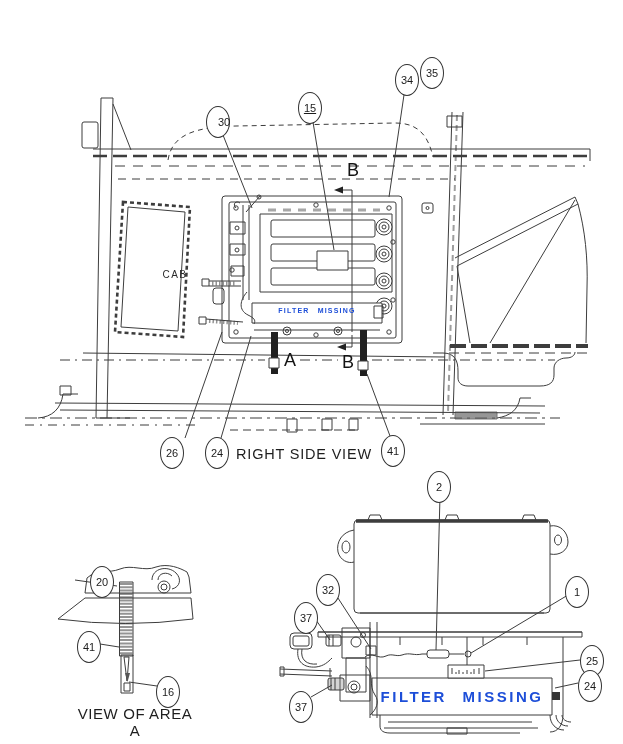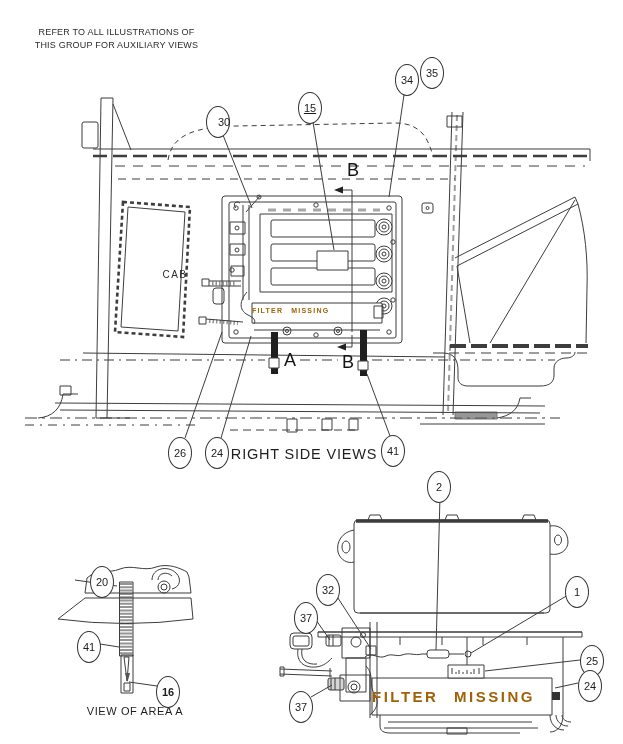--- a/index.html
+++ b/index.html
@@ -10,34 +10,30 @@
   .lines{stroke:#3d3d3d;fill:none;stroke-width:1;}
   .note{position:absolute;left:14px;top:26px;width:205px;text-align:center;
         font-size:9px;line-height:13px;color:#2b2b2b;letter-spacing:.2px;}
   .callout{position:absolute;width:24px;height:32px;border:1.5px solid #333;border-radius:50%;
            background:#fff;display:flex;align-items:center;justify-content:center;
            font-size:11px;color:#1c1c1c;box-sizing:border-box;z-index:5;}
   .sec-label{position:absolute;font-size:18px;color:#141414;z-index:4;}
   .small-label{position:absolute;font-size:10px;letter-spacing:1.5px;color:#2b2b2b;}
   .caption{position:absolute;text-align:center;color:#1e1e1e;}
   .caption.main{font-size:14.5px;letter-spacing:.8px;}
-  .caption.sub{font-size:11px;letter-spacing:.6px;}
-  .stencil{position:absolute;text-align:left;font-weight:bold;color:#a16207;}
+  .caption.sub{font-size:15px;letter-spacing:.6px;}
+  .stencil{position:absolute;text-align:center;font-weight:bold;color:#1d4ed8;}
   .stencil.small{font-size:7px;letter-spacing:1.2px;word-spacing:5px;}
   .stencil.big{font-size:15px;letter-spacing:2.5px;word-spacing:9px;}
 </style>
 </head>
 <body>
 
 <div class="page">
 
-  <div class="note">
-    <div>REFER TO ALL ILLUSTRATIONS OF</div>
-    <div>THIS GROUP FOR AUXILIARY VIEWS</div>
-  </div>
 
   <svg width="623" height="470" viewBox="0 0 623 470" style="left:0;top:0;">
     <g class="lines">
       <path d="M101,98 L96,418 M113,98 L107,418 M101,98 L113,98"></path>
       <rect x="82" y="122" width="16" height="26" rx="2"></rect>
       <path d="M113,104 L131,150"></path>
       <path d="M96,418 L130,418"></path>
       <path d="M38,418 C52,417 61,409 63,394 L78,394"></path>
       <rect x="60" y="386" width="11" height="9"></rect>
       <path d="M25,425 L200,425" stroke-dasharray="9 6 2 6"></path>
@@ -163,27 +159,27 @@
       <path d="M221,438 L251,336"></path>
       <path d="M390,436 L367,374"></path>
     </g>
   </svg>
 
   <div class="sec-label" style="left:347px;top:160px;">B</div>
   <div class="sec-label" style="left:284px;top:350px;">A</div>
   <div class="sec-label" style="left:342px;top:352px;">B</div>
   <div class="small-label" style="left:135px;top:269px;width:40px;text-align:center;margin-left:20px;">CAB</div>
   <div class="stencil small" style="left:252px;top:307px;width:130px;">FILTER MISSING</div>
-  <div class="caption main" style="left:228px;top:446px;width:152px;">RIGHT SIDE VIEWS</div>
+  <div class="caption main" style="left:228px;top:446px;width:152px;">RIGHT SIDE VIEW</div>
 
   <div class="callout" style="left:206px;top:106px;padding-left:12px;">30</div>
   <div class="callout" style="left:298px;top:92px;text-decoration:underline;">15</div>
   <div class="callout" style="left:395px;top:64px;">34</div>
   <div class="callout" style="left:420px;top:57px;">35</div>
-  <div class="callout" style="left:168px;top:437px;">26</div>
+  <div class="callout" style="left:160px;top:437px;">26</div>
   <div class="callout" style="left:205px;top:437px;">24</div>
   <div class="callout" style="left:381px;top:435px;">41</div>
 
   <svg width="190" height="185" viewBox="0 0 190 185" style="left:40px;top:555px;">
     <g class="lines">
       <path d="M47,23 C58,13 68,19 80,14 C92,9 104,17 116,12 C128,8 140,13 147,17 L149,22"></path>
       <path d="M47,23 L45,38 M149,22 L151,38"></path>
       <path d="M45,38 L151,38 M45,43 L151,43"></path>
       <path d="M45,43 L18,64 M151,43 L153,64"></path>
       <path d="M18,64 Q85,73 153,64"></path>
@@ -205,21 +201,21 @@
     <g class="lines" stroke-width="1.1">
       <path d="M35,25 L77,31"></path>
       <path d="M60,89 L79,92"></path>
       <path d="M117,131 L89,127"></path>
     </g>
   </svg>
 
   <div class="caption sub" style="left:75px;top:705px;width:120px;">VIEW OF AREA A</div>
   <div class="callout" style="left:51px;top:566px;margin-left:39px;">20</div>
   <div class="callout" style="left:77px;top:631px;">41</div>
-  <div class="callout" style="left:156px;top:676px;font-weight:bold;">16</div>
+  <div class="callout" style="left:156px;top:676px;">16</div>
 
   <svg width="343" height="274" viewBox="0 0 343 274" style="left:280px;top:470px;">
     <g class="lines">
       <rect x="74" y="50" width="196" height="93" rx="4"></rect>
       <path d="M76,51 L268,51" stroke-width="3.5"></path>
       <path d="M88,50 L90,45 L100,45 L102,50 M165,50 L167,45 L177,45 L179,50 M242,50 L244,45 L254,45 L256,50"></path>
       <path d="M74,60 C62,62 56,72 58,82 C60,90 68,94 74,92"></path>
       <ellipse cx="66" cy="77" rx="4" ry="6"></ellipse>
       <path d="M270,56 C280,54 288,62 288,72 C288,80 280,86 270,84"></path>
       <ellipse cx="278" cy="70" rx="3.5" ry="5"></ellipse>

